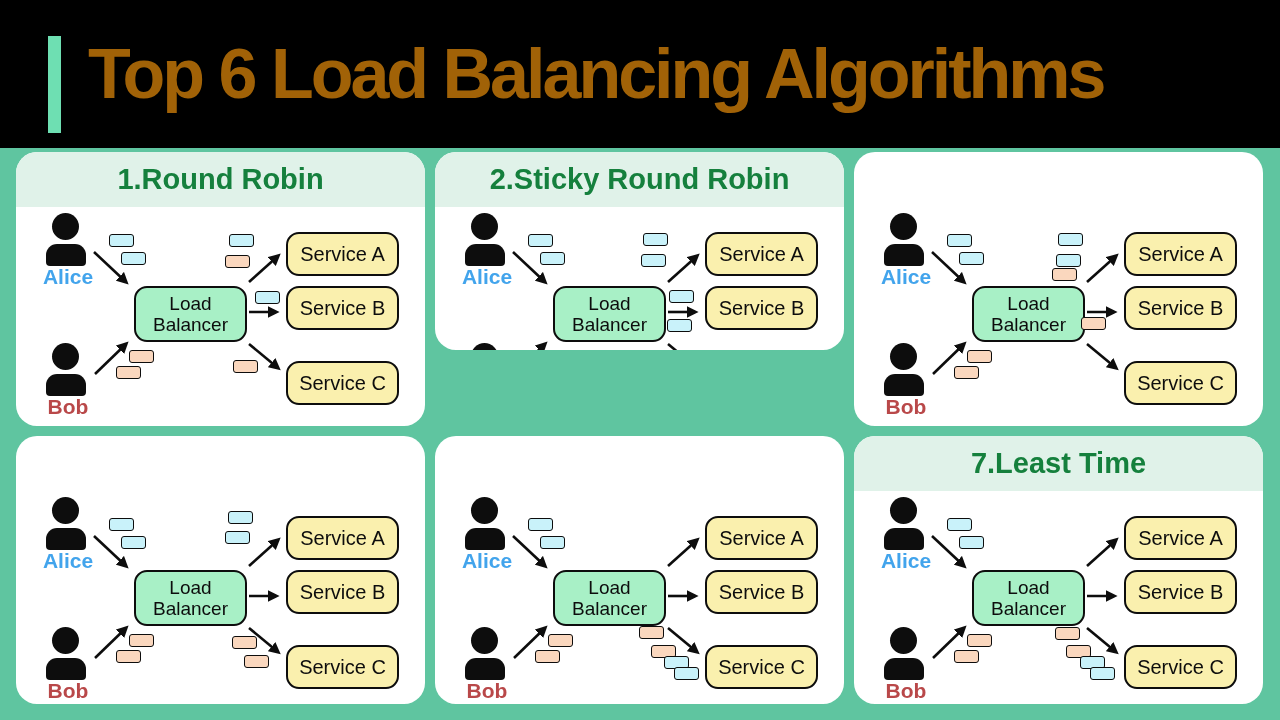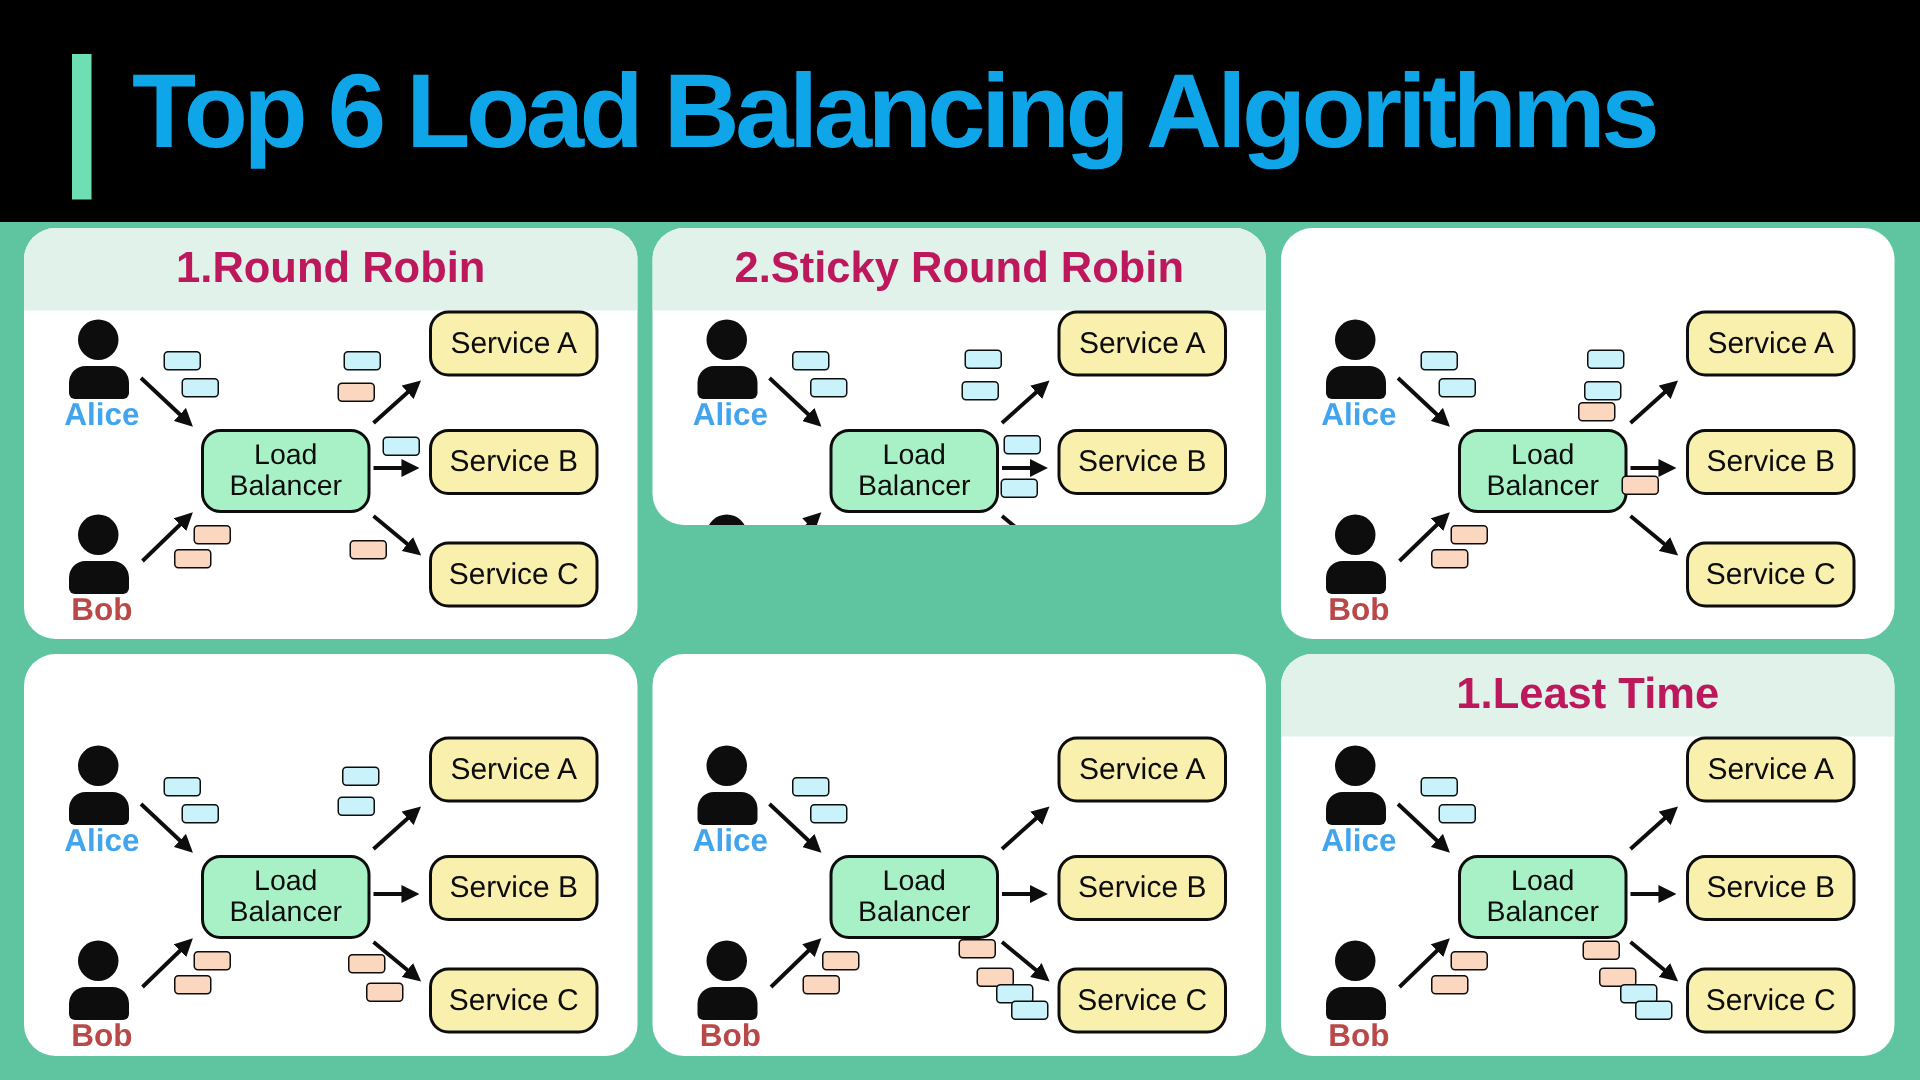--- a/index.html
+++ b/index.html
@@ -13,29 +13,29 @@
     position:relative;width:1280px;height:720px;overflow:hidden;
     background:var(--bg);
     font-family:"Liberation Sans","DejaVu Sans",sans-serif;
     color:var(--ink);
   }
   
   .titlebar{position:absolute;left:0;top:0;width:1280px;height:148px;background:#000}
   .accent{position:absolute;left:48px;top:36px;width:13px;height:97px;background:var(--accent)}
   .main-title{
     position:absolute;left:88px;top:0;height:148px;display:flex;align-items:center;
-    color:#0ea5e9;font-size:70px;font-weight:bold;letter-spacing:-3px;white-space:nowrap;
+    color:#a16207;font-size:70px;font-weight:bold;letter-spacing:-3px;white-space:nowrap;
   }
   
   .panel{
     position:absolute;width:409px;background:#fff;border-radius:21px;overflow:hidden;
   }
   .panel-head{
     height:55px;background:var(--strip);display:flex;align-items:center;justify-content:center;
-    font-size:29px;font-weight:600;color:#be185d;letter-spacing:0;
+    font-size:29px;font-weight:600;color:#15803d;letter-spacing:0;
   }
   .wires{position:absolute;left:0;top:0;width:409px;height:274px}
   
   .person{position:absolute;width:44px;height:54px}
   .person::before{content:"";position:absolute;left:7px;top:0;width:27px;height:27px;border-radius:50%;background:var(--ink)}
   .person::after{content:"";position:absolute;left:1px;top:31px;width:40px;height:22px;background:var(--ink);border-radius:11px 11px 4px 4px}
   .person.alice{left:29px;top:61px}
   .person.bob{left:29px;top:191px}
   .user-label{position:absolute;left:9px;width:86px;text-align:center;font-size:21px;font-weight:600}
   .user-label.alice{top:113px;color:var(--alice)}
@@ -46,21 +46,21 @@
     background:var(--lb);border:2.5px solid var(--ink);border-radius:13px;
     display:flex;flex-direction:column;align-items:center;justify-content:center;
     font-size:19px;line-height:21px;
   }
   
   .svc{
     position:absolute;left:270px;width:113px;height:44px;
     background:var(--svc);border:2.5px solid var(--ink);border-radius:13px;
     display:flex;align-items:center;justify-content:center;font-size:20px;
   }
-  .svc-a{top:55px}.svc-b{top:134px}.svc-c{top:209px}
+  .svc-a{top:80px}.svc-b{top:134px}.svc-c{top:209px}
   
   .packet{position:absolute;width:25px;height:13px;border:1.5px solid var(--ink);border-radius:3px}
   .packet.alice{background:var(--pa)}
   .packet.bob{background:var(--pb)}
 </style>
 </head>
 <body>
 
 <div class="titlebar">
   <div class="accent"></div>
@@ -216,21 +216,21 @@
     <div class="packet alice" style="left: 105px; top: 100px;"></div>
     <div class="packet bob" style="left: 113px; top: 198px;"></div>
     <div class="packet bob" style="left: 100px; top: 214px;"></div>
     <div class="packet bob" style="left: 204px; top: 190px;"></div>
     <div class="packet bob" style="left: 216px; top: 209px;"></div>
     <div class="packet alice" style="left: 229px; top: 220px;"></div>
     <div class="packet alice" style="left: 239px; top: 231px;"></div>
   </section>
 
 <section class="panel" style="left:854px;top:436px;height:268px">
-  <header class="panel-head">1.Least Time</header>
+  <header class="panel-head">7.Least Time</header>
   <svg class="wires" viewBox="0 0 409 274">
     <line x1="78" y1="100" x2="110" y2="130" stroke="#0D0D0D" stroke-width="2.6" marker-end="url(#ah)"></line>
     <line x1="79" y1="222" x2="110" y2="192" stroke="#0D0D0D" stroke-width="2.6" marker-end="url(#ah)"></line>
     <line x1="233" y1="130" x2="262" y2="104" stroke="#0D0D0D" stroke-width="2.6" marker-end="url(#ah)"></line>
     <line x1="233" y1="160" x2="260" y2="160" stroke="#0D0D0D" stroke-width="2.6" marker-end="url(#ah)"></line>
     <line x1="233" y1="192" x2="262" y2="216" stroke="#0D0D0D" stroke-width="2.6" marker-end="url(#ah)"></line>
   </svg>
   <div class="person alice"></div>
   <div class="user-label alice">Alice</div>
   <div class="person bob"></div>

